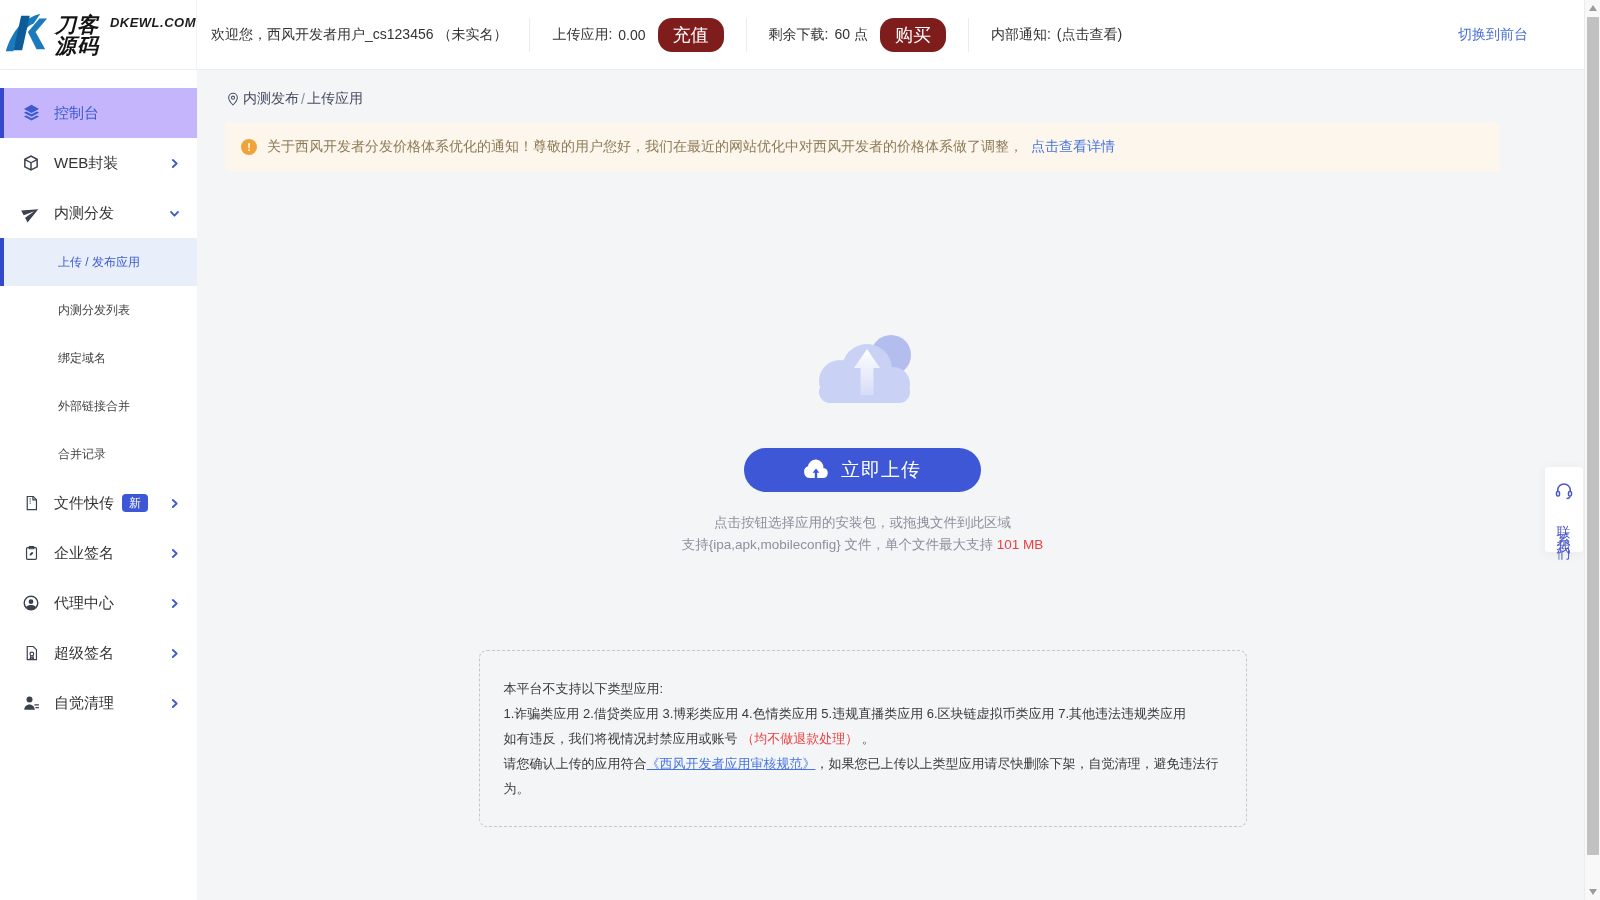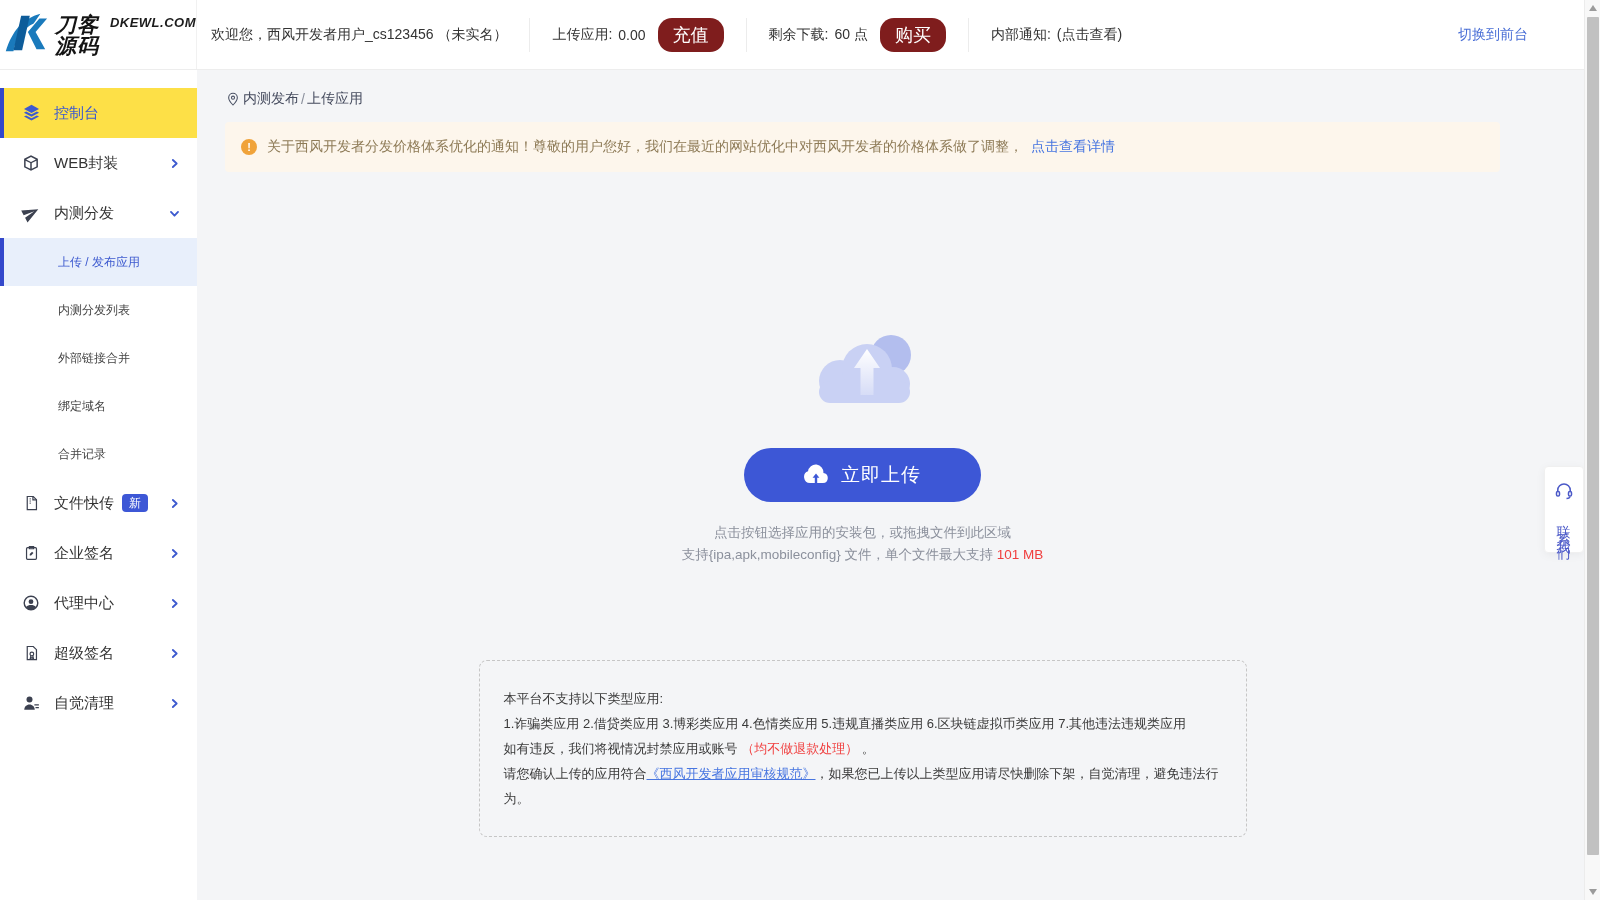--- a/index.html
+++ b/index.html
@@ -15,39 +15,39 @@
   .tb-divider { width:1px; height:34px; background:#ececec; margin:0 22px; }
   .welcome { margin-left:14px; }
   .tb-val { margin-left:6px; }
   .pill-btn { margin-left:12px; background:#7f1d1d; color:#fff; font-size:18px; padding:5px 15px; border:none; border-radius:14px; cursor:pointer; }
   .switch-link { margin-left:auto; margin-right:56px; color:#4a6fd6; font-size:14px; cursor:pointer; }
 
   
   .sidebar { position:fixed; top:70px; left:0; bottom:0; width:197px; background:#fff; padding-top:18px; z-index:4; }
   .side-item { position:relative; height:50px; display:flex; align-items:center; padding:0 16px 0 20px; font-size:15px; color:#333; cursor:pointer; }
   .side-item .s-icon { width:22px; display:flex; justify-content:center; color:#3c4150; margin-right:12px; }
-  .side-item.active { background:#fde047; color:#3d5acf; }
+  .side-item.active { background:#c4b5fd; color:#3d5acf; }
   .side-item.active .s-icon { color:#3d5acf; }
   .side-item.active::before, .side-sub.active::before { content:''; position:absolute; left:0; top:0; bottom:0; width:4px; background:#3348cb; }
   .chev { margin-left:auto; color:#3d5acf; display:flex; }
   .badge-new { margin-left:8px; background:#3d57d6; color:#fff; font-size:12px; line-height:1; padding:3px 7px; border-radius:4px; }
   .side-sub { position:relative; height:48px; display:flex; align-items:center; padding-left:58px; font-size:12px; color:#444; cursor:pointer; }
   .side-sub.active { background:#e8effb; color:#3d5acf; }
 
   
   .content { position:absolute; left:197px; top:70px; right:16px; bottom:0; background:#f4f5f7; padding:20px 84px 0 28px; }
   .breadcrumb { display:flex; align-items:center; gap:2px; font-size:14px; color:#454b5e; margin:0 0 14px 0; }
   .breadcrumb .crumb-sep { color:#8a8f9c; }
   .banner { height:50px; background:#fdf6ec; border-radius:4px; display:flex; align-items:center; padding:0 16px; font-size:14px; color:#8e7b57; }
   .warn-dot { width:16px; height:16px; min-width:16px; border-radius:50%; background:#f0a33a; color:#fff; font-size:11px; font-weight:700; display:flex; align-items:center; justify-content:center; margin-right:10px; }
   .banner-link { color:#4775e0; margin-left:8px; cursor:pointer; }
 
   .upload-zone { text-align:center; }
   .cloud-illus { margin-top:158px; display:inline-block; }
-  .upload-btn { display:flex; align-items:center; justify-content:center; gap:13px; width:237px; height:54px; margin:26px auto 0; background:#3d57d6; color:#fff; font-size:19px; border:none; border-radius:27px; cursor:pointer; letter-spacing:1px; }
+  .upload-btn { display:flex; align-items:center; justify-content:center; gap:13px; width:237px; height:44px; margin:26px auto 0; background:#3d57d6; color:#fff; font-size:19px; border:none; border-radius:27px; cursor:pointer; letter-spacing:1px; }
   .hint { font-size:13.5px; color:#8b909c; line-height:22px; }
   .hint-first { margin-top:20px; }
   .red-text { color:#f03e3e; }
 
   .rules-box { width:768px; margin:94px auto 0; border:1px dashed #c6c6c6; border-radius:8px; padding:25px 24px; font-size:13px; line-height:25px; color:#3a3a3a; text-align:left; }
   .rule-link { color:#4775e0; text-decoration:underline; cursor:pointer; }
 
   
   .contact-widget { position:fixed; right:16px; top:466px; width:40px; background:#fff; border:1px solid #f0f0f0; box-shadow:0 2px 10px rgba(0,0,0,.05); border-radius:4px; display:flex; flex-direction:column; align-items:center; padding:14px 0 10px; z-index:6; cursor:pointer; }
   .contact-widget .c-icon { color:#4b59c8; margin-bottom:9px; }
@@ -146,24 +146,24 @@
     </span>
   </div>
 
   <div class="side-sub active">
     <span>上传 / 发布应用</span>
   </div>
   <div class="side-sub">
     <span>内测分发列表</span>
   </div>
   <div class="side-sub">
+    <span>绑定域名</span>
+  </div>
+  <div class="side-sub">
     <span>外部链接合并</span>
-  </div>
-  <div class="side-sub">
-    <span>绑定域名</span>
   </div>
   <div class="side-sub">
     <span>合并记录</span>
   </div>
 
   <div class="side-item">
     <span class="s-icon">
       <svg width="17" height="18" viewBox="0 0 24 24" fill="none" stroke="currentColor" stroke-width="1.7">
         <path d="M6 2.8h8.5L19 7.3v14H6z"></path>
         <path d="M14 3v4.5h4.7"></path>

